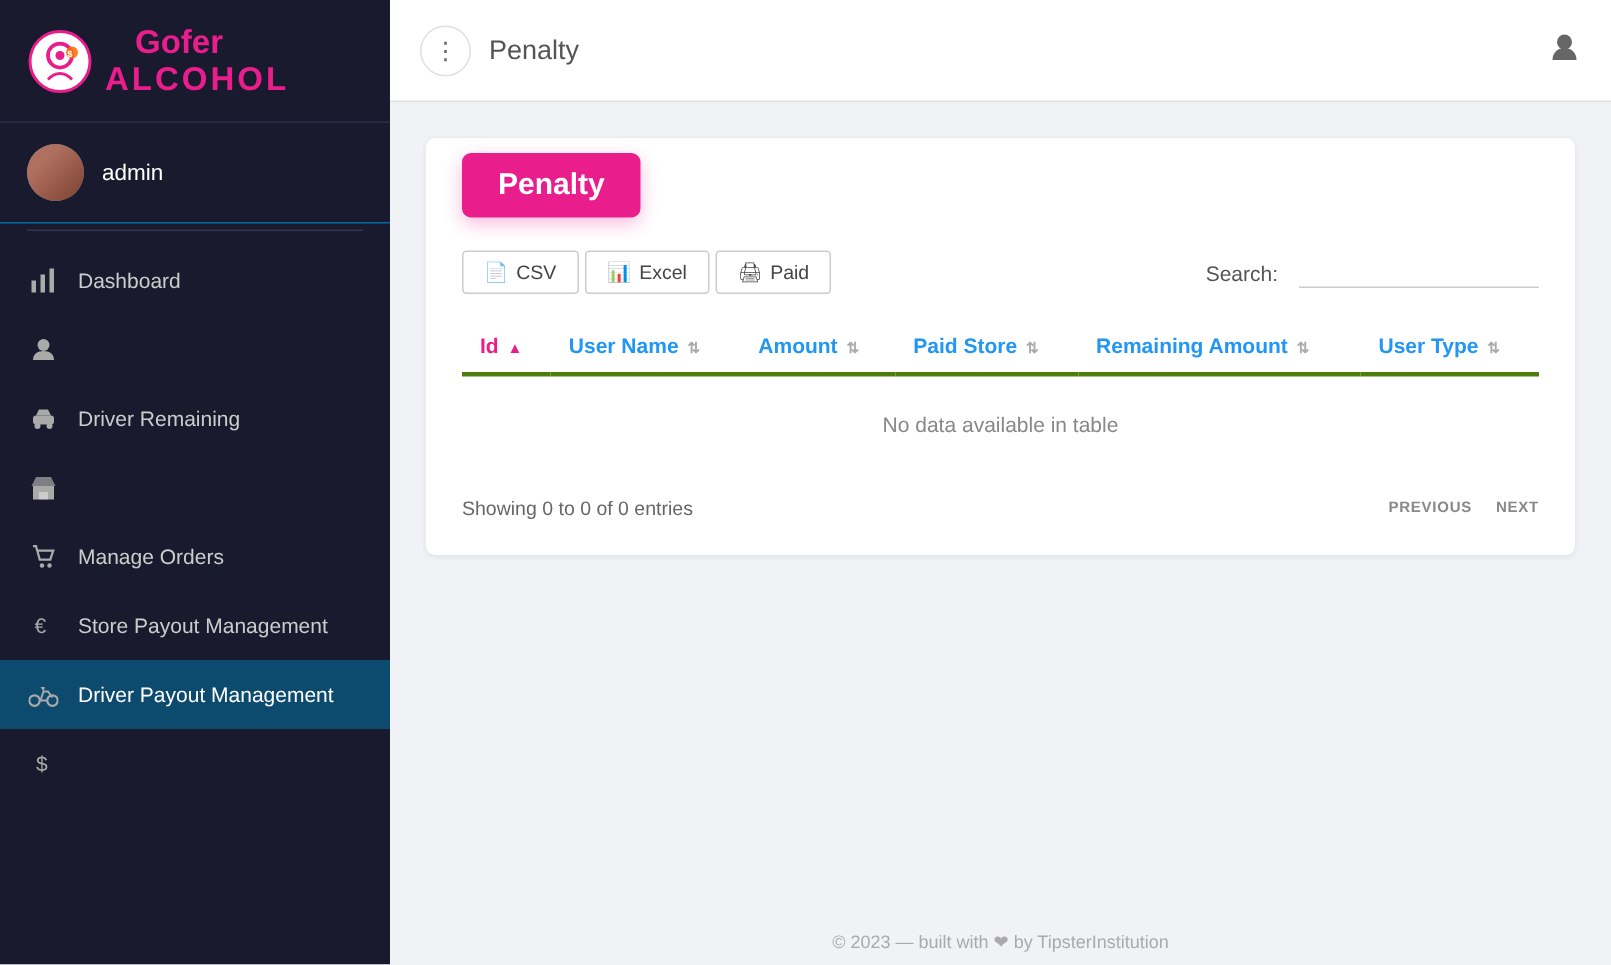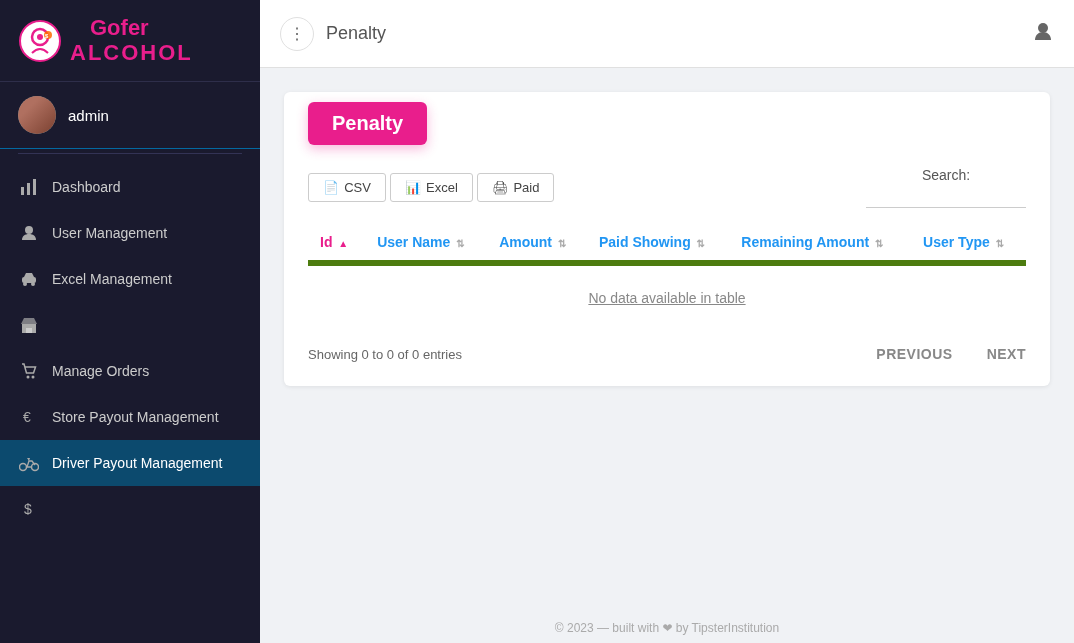--- a/index.html
+++ b/index.html
@@ -223,22 +223,21 @@
       border-radius: 3px;
     }
 
     .toolbar-spacer {
       flex: 1;
     }
 
     .search-box {
       display: flex;
       align-items: center;
-      gap: 4px;
-      flex-direction: column;
+      gap: 14px;
     }
 
     .search-label {
       color: #555;
       font-size: 14px;
     }
 
     .search-input {
       border: none;
       border-bottom: 1px solid #ccc;
@@ -254,21 +253,21 @@
       overflow-x: auto;
     }
 
     table {
       width: 100%;
       border-collapse: collapse;
       font-size: 14px;
     }
 
     thead tr {
-      border-bottom: 6px solid #4d7c0f;
+      border-bottom: 3px solid #4d7c0f;
     }
 
     th {
       padding: 10px 12px;
       text-align: left;
       font-weight: 600;
       cursor: pointer;
       white-space: nowrap;
     }
 
@@ -283,21 +282,20 @@
       font-size: 10px;
       margin-left: 2px;
       color: #aaa;
     }
 
     .sort-icon.active-asc { color: #e91e8c; }
 
     td {
       padding: 10px 12px;
       color: #555;
-      text-decoration: underline;
     }
 
     .no-data {
       text-align: center;
       padding: 24px 0;
       color: #888;
       font-size: 14px;
     }
 
     .table-footer {
@@ -312,24 +310,23 @@
     .pagination {
       display: flex;
       gap: 16px;
     }
 
     .pagination-btn {
       background: none;
       border: none;
       cursor: pointer;
       color: #888;
-      font-size: 14px;
+      font-size: 10px;
       font-weight: 600;
       letter-spacing: 0.5px;
-      margin-left: 18px;
     }
 
     
     .footer {
       text-align: center;
       font-size: 12px;
       color: #aaa;
       padding: 8px;
       background: #f0f2f5;
       margin-top: 12px;
@@ -376,33 +373,32 @@
       <span class="nav-label">Dashboard</span>
     </div>
 
     <div class="nav-item">
       <div class="nav-icon">
         <svg width="18" height="18" viewBox="0 0 18 18" fill="none">
           <circle cx="9" cy="6" r="4" fill="#aaa"></circle>
           <path d="M2 16c0-4 3-6 7-6s7 2 7 6" fill="#aaa"></path>
         </svg>
       </div>
-      <span class="nav-label">User Management</span>
     </div>
 
     <div class="nav-item">
       <div class="nav-icon">
         <svg width="18" height="18" viewBox="0 0 18 18" fill="none">
           <rect x="2" y="7" width="14" height="6" rx="2" fill="#aaa"></rect>
           <circle cx="5" cy="14" r="2" fill="#aaa"></circle>
           <circle cx="13" cy="14" r="2" fill="#aaa"></circle>
           <path d="M4 7l2-4h6l2 4" fill="#aaa"></path>
         </svg>
       </div>
-      <span class="nav-label">Excel Management</span>
+      <span class="nav-label">Driver Remaining</span>
     </div>
 
     <div class="nav-item">
       <div class="nav-icon">
         <svg width="18" height="18" viewBox="0 0 18 18" fill="none">
           <rect x="2" y="8" width="14" height="9" fill="#aaa"></rect>
           <path d="M1 8l3-6h10l3 6z" fill="#aaa" opacity="0.7"></path>
           <rect x="6" y="12" width="6" height="5" fill="#fff" opacity="0.4"></rect>
         </svg>
       </div>
@@ -504,21 +500,21 @@
               </th>
               <th class="col-username">
                 <span>User Name</span>
                 <span class="sort-icon">⇅</span>
               </th>
               <th class="col-amount">
                 <span>Amount</span>
                 <span class="sort-icon">⇅</span>
               </th>
               <th class="col-paid">
-                <span>Paid Showing</span>
+                <span>Paid Store</span>
                 <span class="sort-icon">⇅</span>
               </th>
               <th class="col-remaining">
                 <span>Remaining Amount</span>
                 <span class="sort-icon">⇅</span>
               </th>
               <th class="col-usertype">
                 <span>User Type</span>
                 <span class="sort-icon">⇅</span>
               </th>

